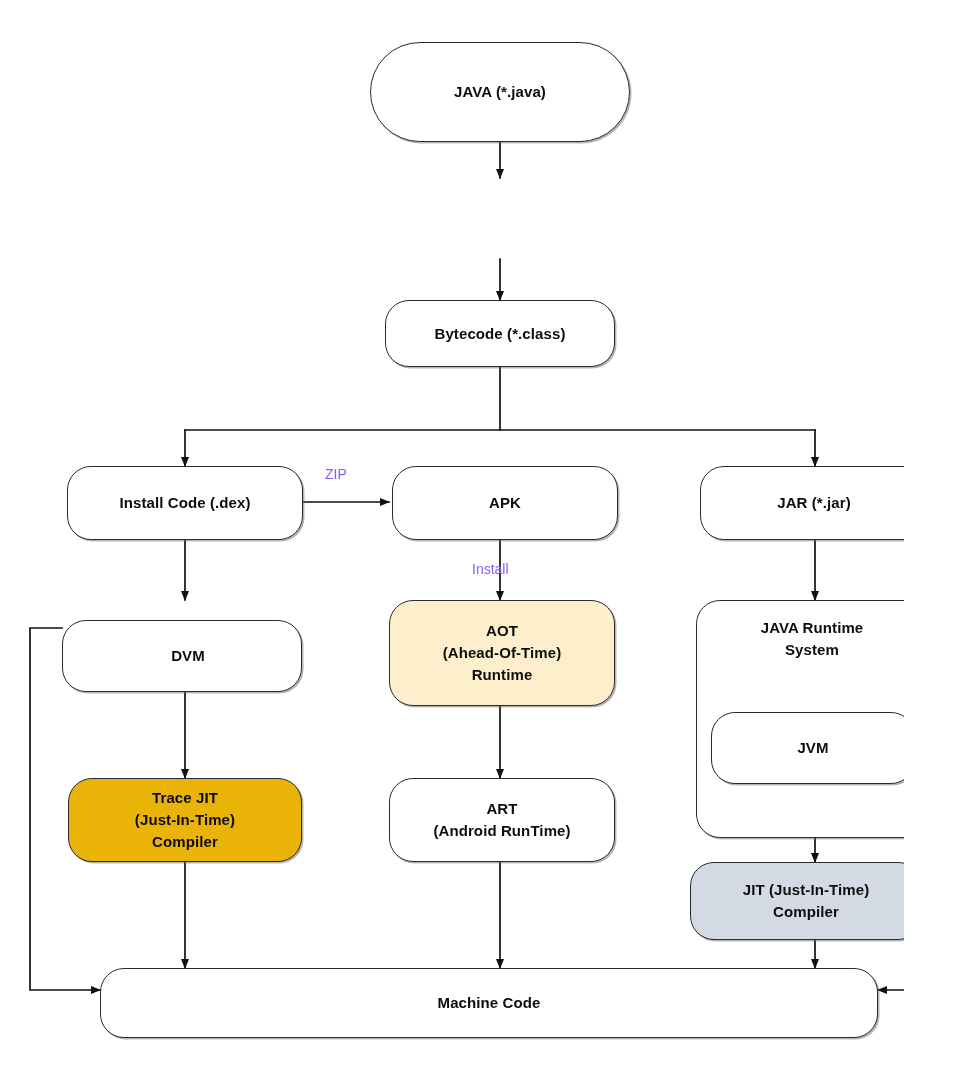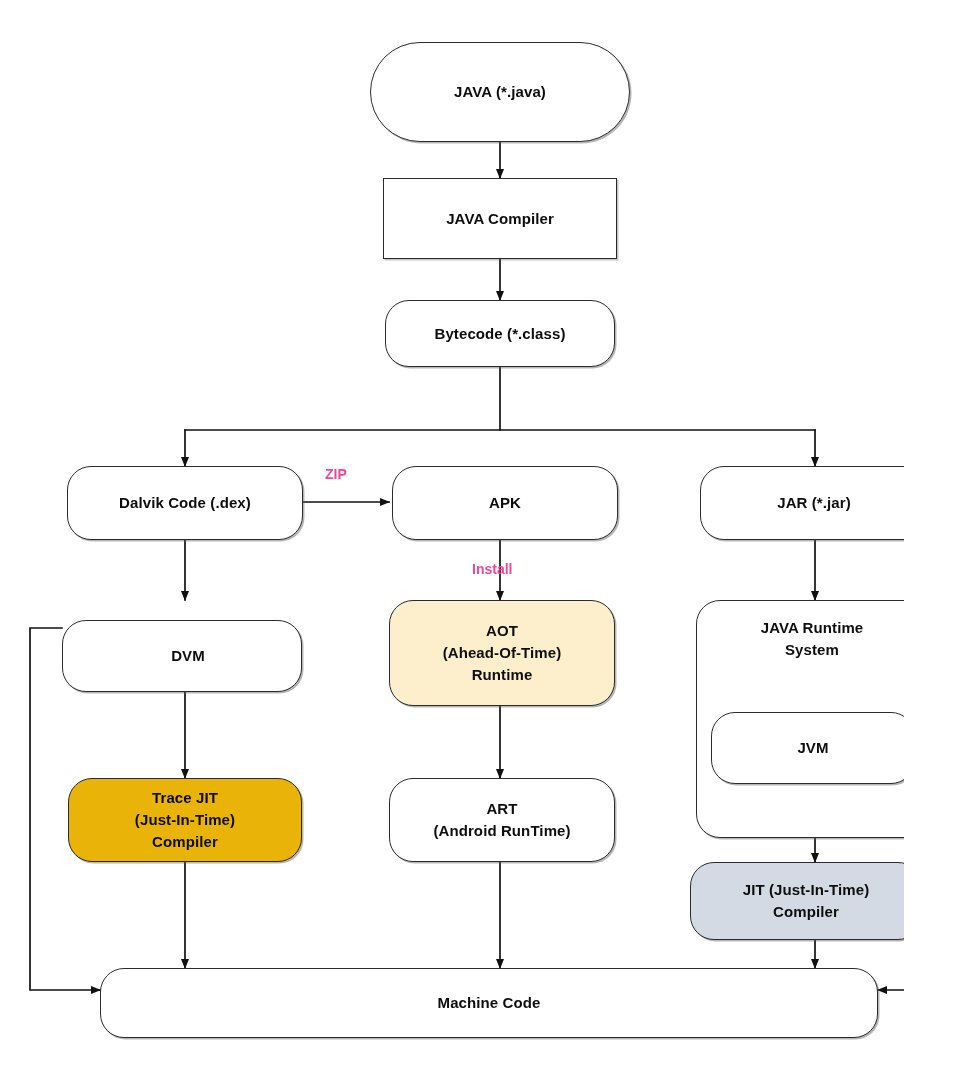--- a/index.html
+++ b/index.html
@@ -42,22 +42,22 @@
     letter-spacing: 0.1px;
     box-shadow: 1.5px 1.5px 0 rgba(90,90,90,0.45);
   }
   .node.rounded  { border-radius: 24px; }
   .node.stadium  { border-radius: 52px; }
   .node.sharp    { border-radius: 0; box-shadow: 1.5px 1.5px 0 rgba(90,90,90,0.35); }
   .node.nested   { z-index: 4; }
   .node-label { display: block; white-space: pre-line; padding: 0 6px; }
   .edge-label {
     position: absolute;
-    color: #ec4899;
-    font-weight: bold;
+    color: #8b5cf6;
+    font-weight: normal;
     font-size: 14px;
     white-space: nowrap;
     background: transparent;
     z-index: 6;
   }
   .group-box { background: #ffffff; z-index: 2; }
 </style>
 </head>
 <body>
 
@@ -104,30 +104,27 @@
 
       <path d="M815,940 L815,968" marker-end="url(#arrow)"></path>
 
     </g>
   </svg>
 
   <div class="node stadium" style="left:370px; top:42px; width:260px; height:100px;">
     <span class="node-label">JAVA (*.java)</span>
   </div>
 
-  <div class="node sharp" style="left:383px; top:178px; width:234px; height:81px;">
-    <span class="node-label">JAVA Compiler</span>
-  </div>
 
   <div class="node rounded" style="left:385px; top:300px; width:230px; height:67px;">
     <span class="node-label">Bytecode (*.class)</span>
   </div>
 
   <div class="node rounded" style="left:67px; top:466px; width:236px; height:74px;">
-    <span class="node-label">Dalvik Code (.dex)</span>
+    <span class="node-label">Install Code (.dex)</span>
   </div>
 
   <div class="node rounded" style="left:392px; top:466px; width:226px; height:74px;">
     <span class="node-label">APK</span>
   </div>
 
   <div class="node rounded" style="left:700px; top:466px; width:228px; height:74px;">
     <span class="node-label">JAR (*.jar)</span>
   </div>
 

